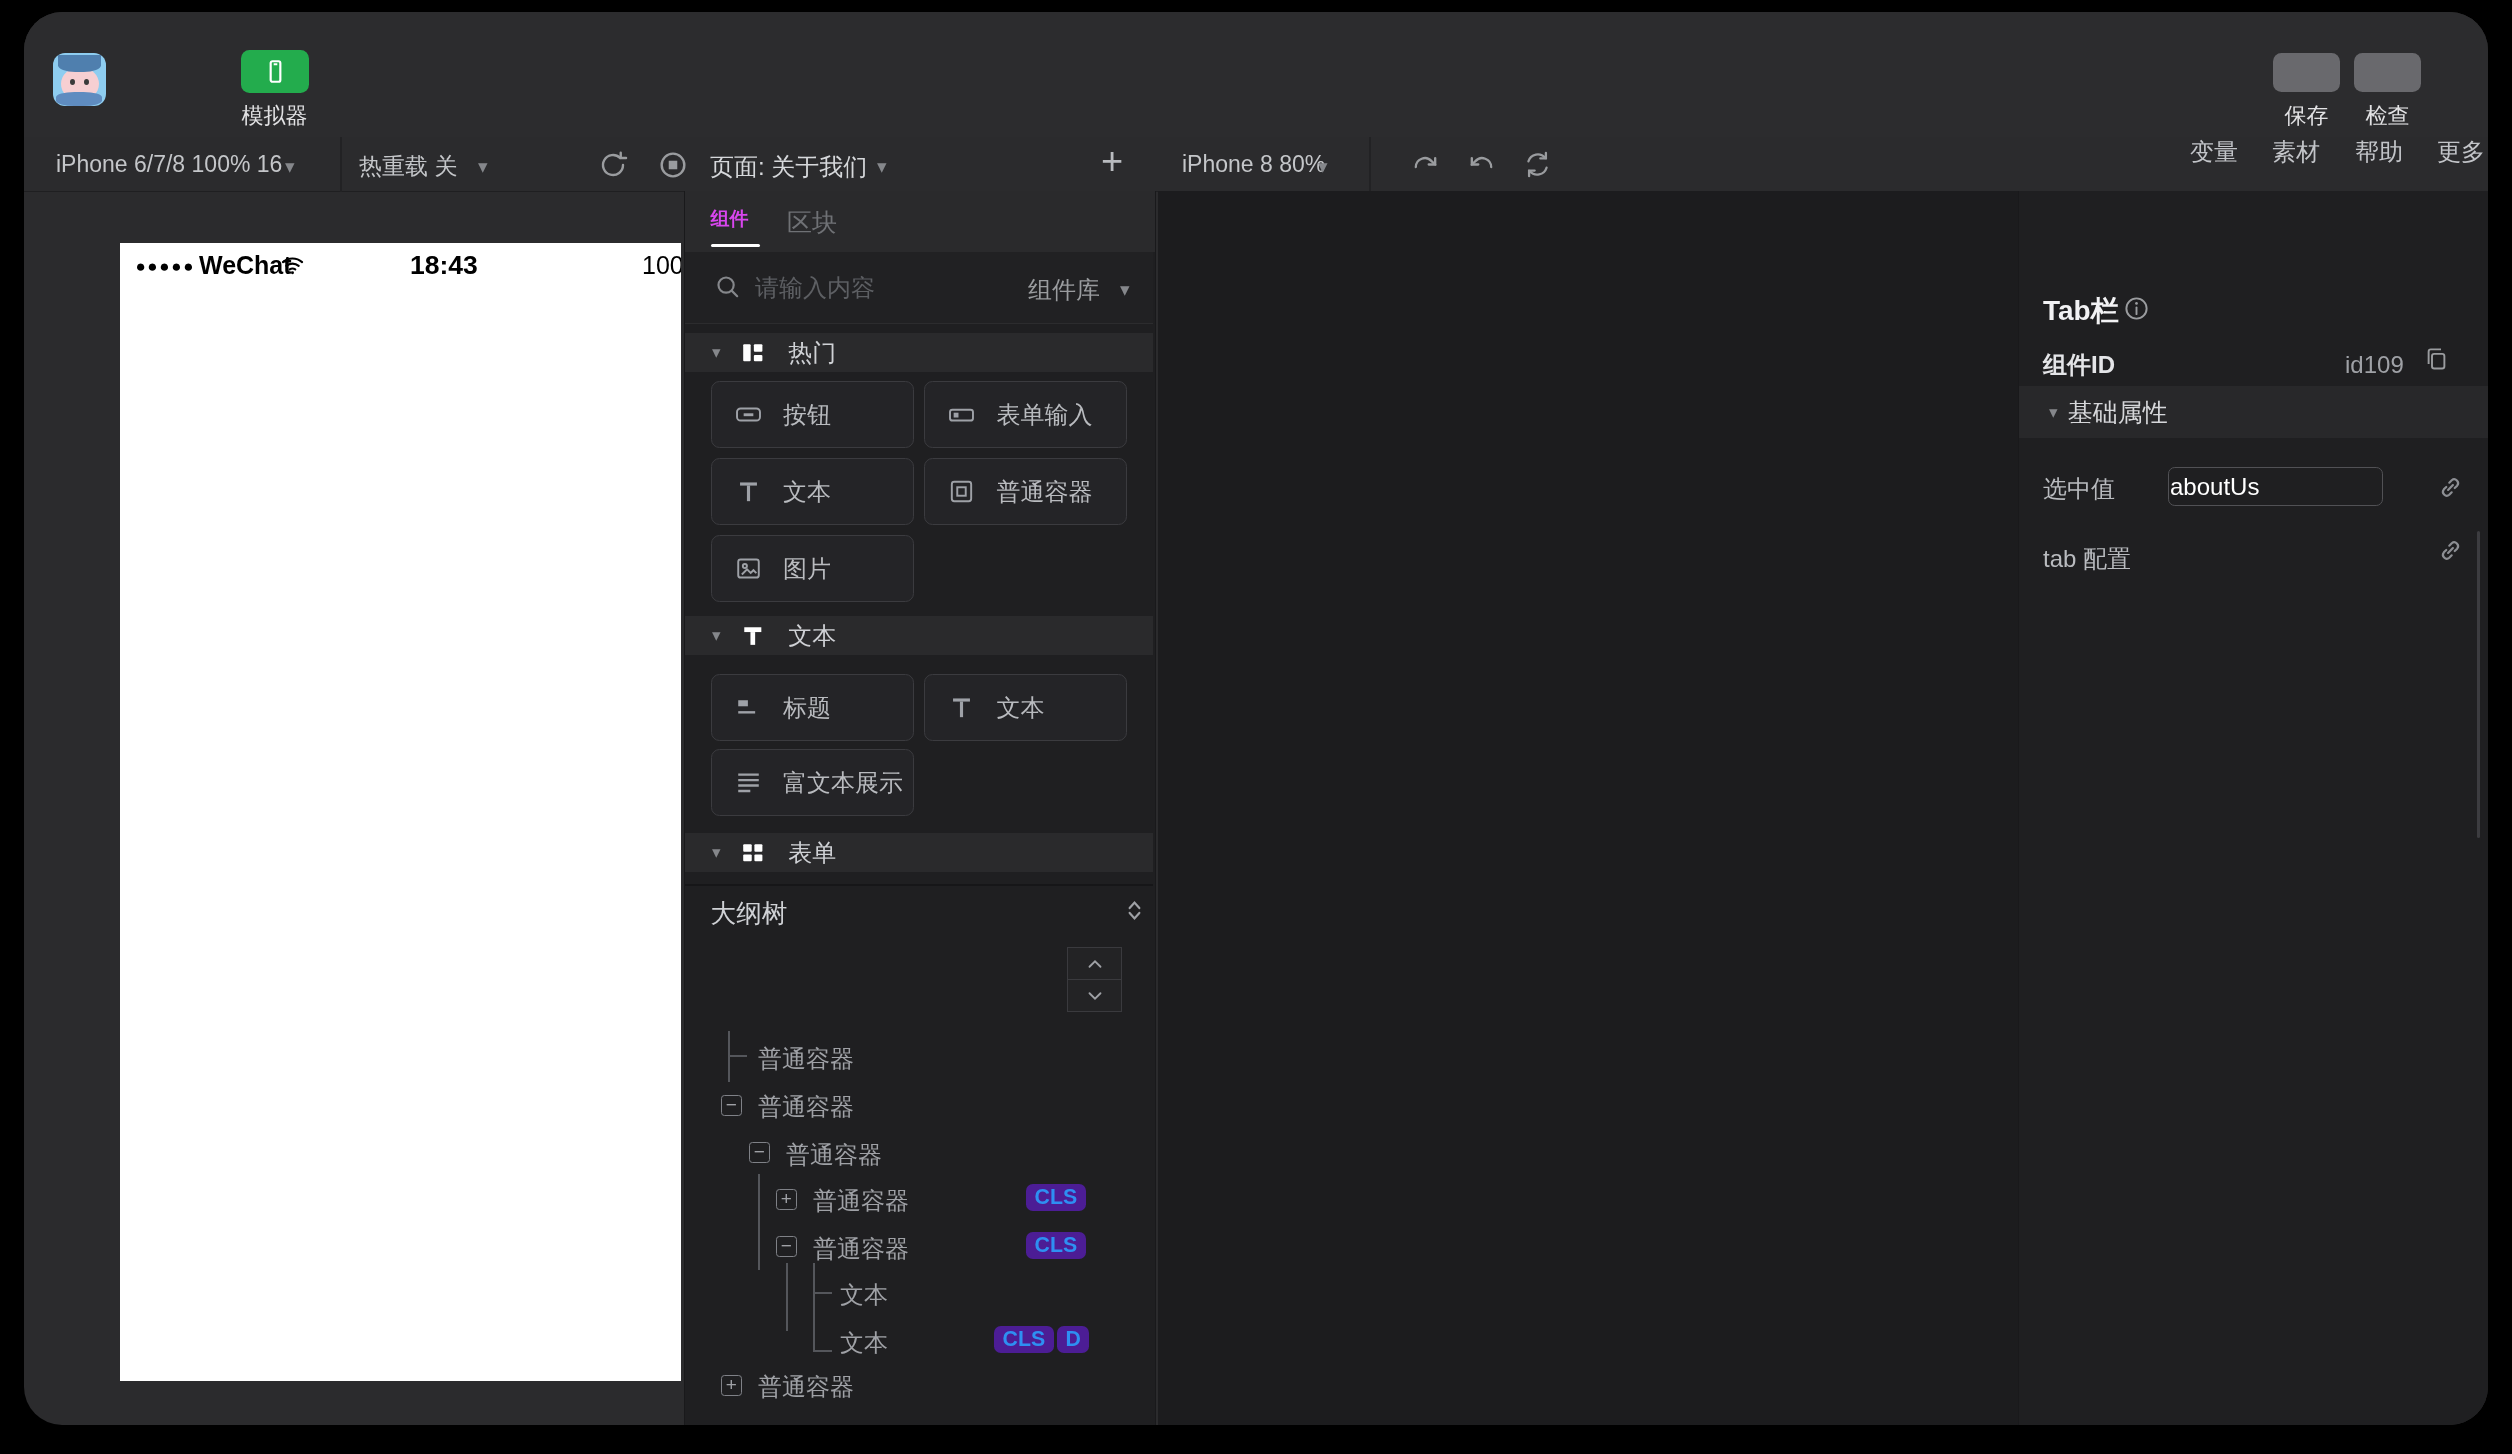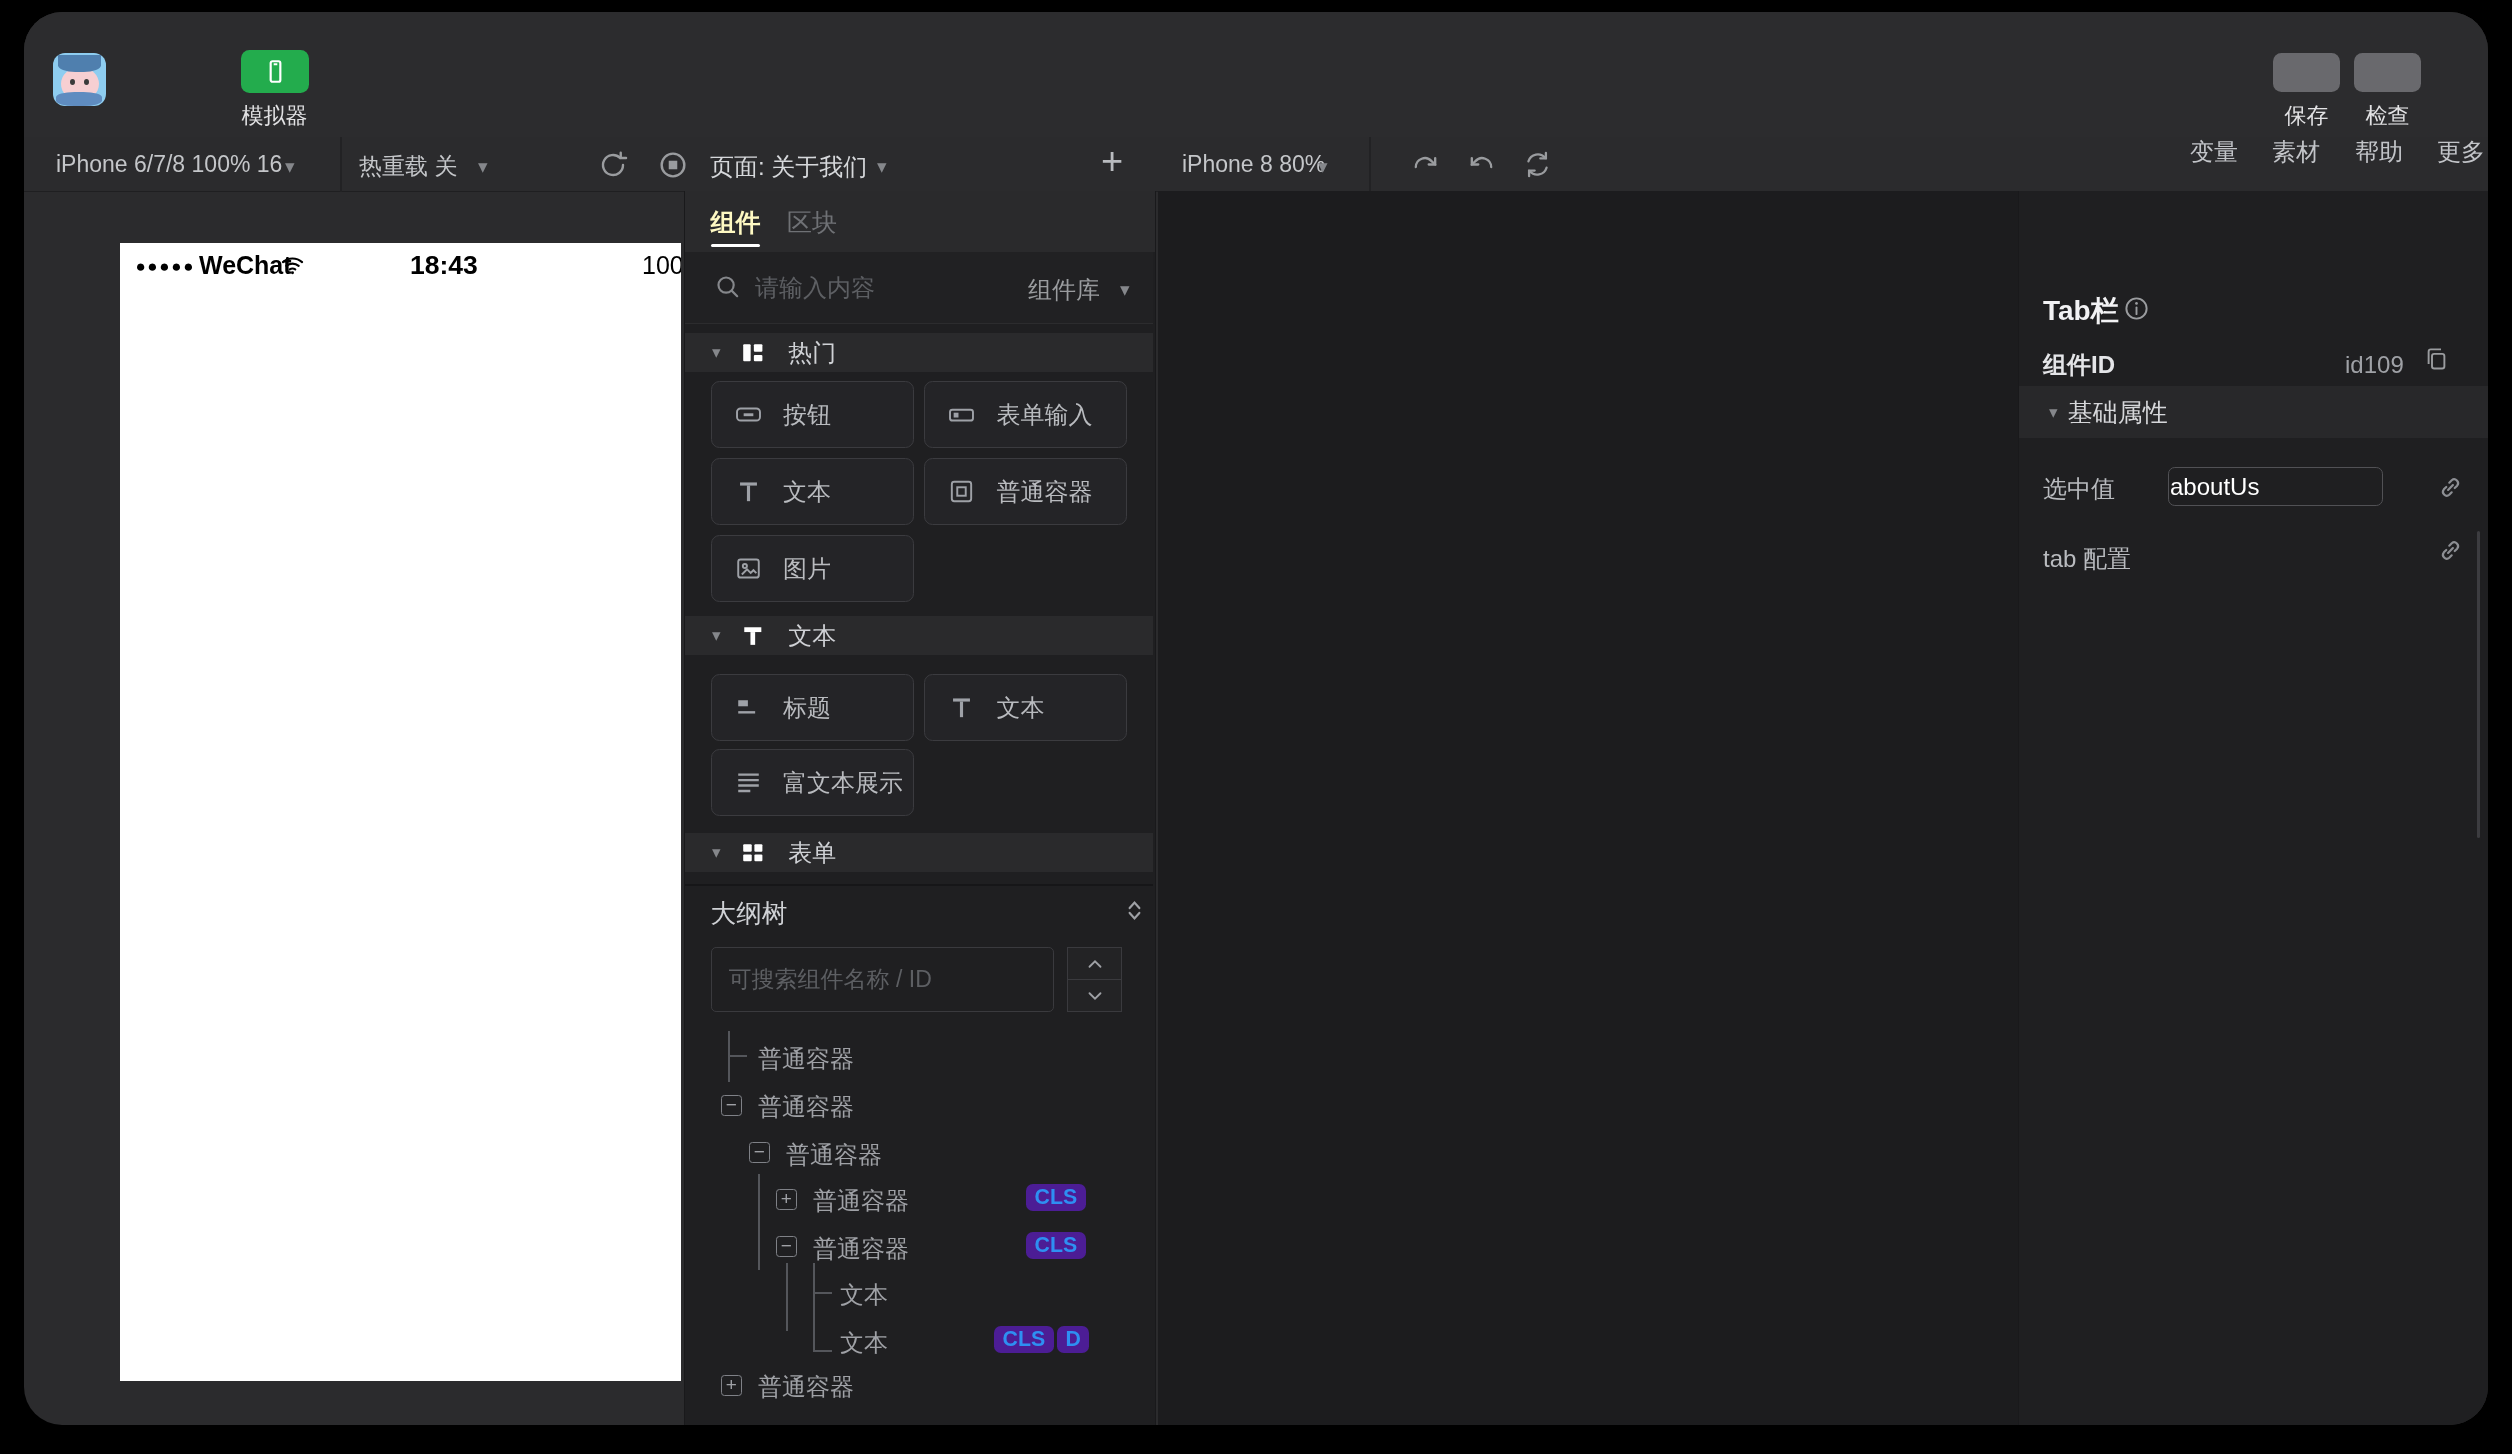--- a/index.html
+++ b/index.html
@@ -13,21 +13,21 @@
   .tbar{position:absolute;left:0;top:125px;width:2464px;height:55px;background:#2b2b2d;border-bottom:1.7px solid #1f1f21}
   .vdiv{position:absolute;top:125px;height:55px;width:1.7px;background:#222224}
   .panel-mid{position:absolute;left:660px;top:179px;width:472px;height:1234px;background:#1f1f21;border-left:1.7px solid #19191b;border-right:1.7px solid #19191b}
   .panel-right{position:absolute;left:1994px;top:179px;width:470px;height:1234px;background:#1f1f21;border-left:1.7px solid #19191b}
   .canvas{position:absolute;left:1134px;top:179px;width:860px;height:1234px;background:#1c1c1e}
   .tabsrow{position:absolute;left:0;top:0;width:100%;height:61px;background:#2a2a2c}
   .sechead{position:absolute;left:0;width:468px;height:39px;background:#2a2a2c;display:flex;align-items:center}
   
   .tb-txt{font-size:23px;color:#c4c6c9}
   .caret{font-size:19px;color:#85878b}
-  .tabtxt-on{font-size:25px;color:#fef9c3;font-weight:bold}
+  .tabtxt-on{font-size:19px;color:#d946ef;font-weight:bold}
   .tabtxt-off{font-size:25px;color:#6f7175}
   .underline{position:absolute;height:3.4px;background:#fff;border-radius:1.7px}
   .cbtn{position:absolute;width:203px;height:67px;border:1.7px solid #3b3b3f;border-radius:8.5px;background:#242427;color:#b9bbbf;display:flex;align-items:center;gap:20.5px;padding-left:22px;font-size:24px}
   .cbtn .ci{color:#9ea1a7}
   .sect-label{font-size:24px;color:#cfd1d5;margin-left:23px}
   .sect-caret{font-size:17px;color:#85878b;margin-left:27px}
   .treelabel{font-size:24px;color:#9fa1a6}
   .expander{position:absolute;width:20.5px;height:20.5px;border:1.7px solid #7f8187;border-radius:3.4px;color:#9fa1a6;font-size:19px;line-height:17px;text-align:center}
   .vl{position:absolute;width:1.7px;background:#54565b}
   .hl{position:absolute;height:1.7px;background:#54565b}
@@ -292,21 +292,20 @@
     </div>
 
     <div class="abs" style="left:0;top:693px;width:468px;height:1.7px;background:#161618"></div>
     <div class="abs t" style="left:25.6px;top:705px;font-size:25.6px;color:#cfd1d5">大纲树</div>
     <div class="abs" style="left:435px;top:705px;color:#9fa1a6">
       <svg width="29" height="29" viewBox="0 0 24 24" fill="none" stroke="currentColor" stroke-width="1.8" stroke-linecap="round">
           <path d="M8 10l4-4.5 4 4.5"></path>
           <path d="M8 14l4 4.5 4-4.5"></path>
         </svg>
     </div>
-    <input class="outline-input abs" style="left: 25.6px; top: 756px; width: 343px; height: 65px;" placeholder="可搜索组件名称 / ID">
     <div class="updown" style="left:382px;top:756px">
       <svg width="22" height="22" viewBox="0 0 24 24" fill="none" stroke="currentColor" stroke-width="2" stroke-linecap="round">
           <path d="M6 15l6-6 6 6"></path>
         </svg>
     </div>
     <div class="updown" style="left:382px;top:788px">
       <svg width="22" height="22" viewBox="0 0 24 24" fill="none" stroke="currentColor" stroke-width="2" stroke-linecap="round">
           <path d="M6 9l6 6 6-6"></path>
         </svg>
     </div>

